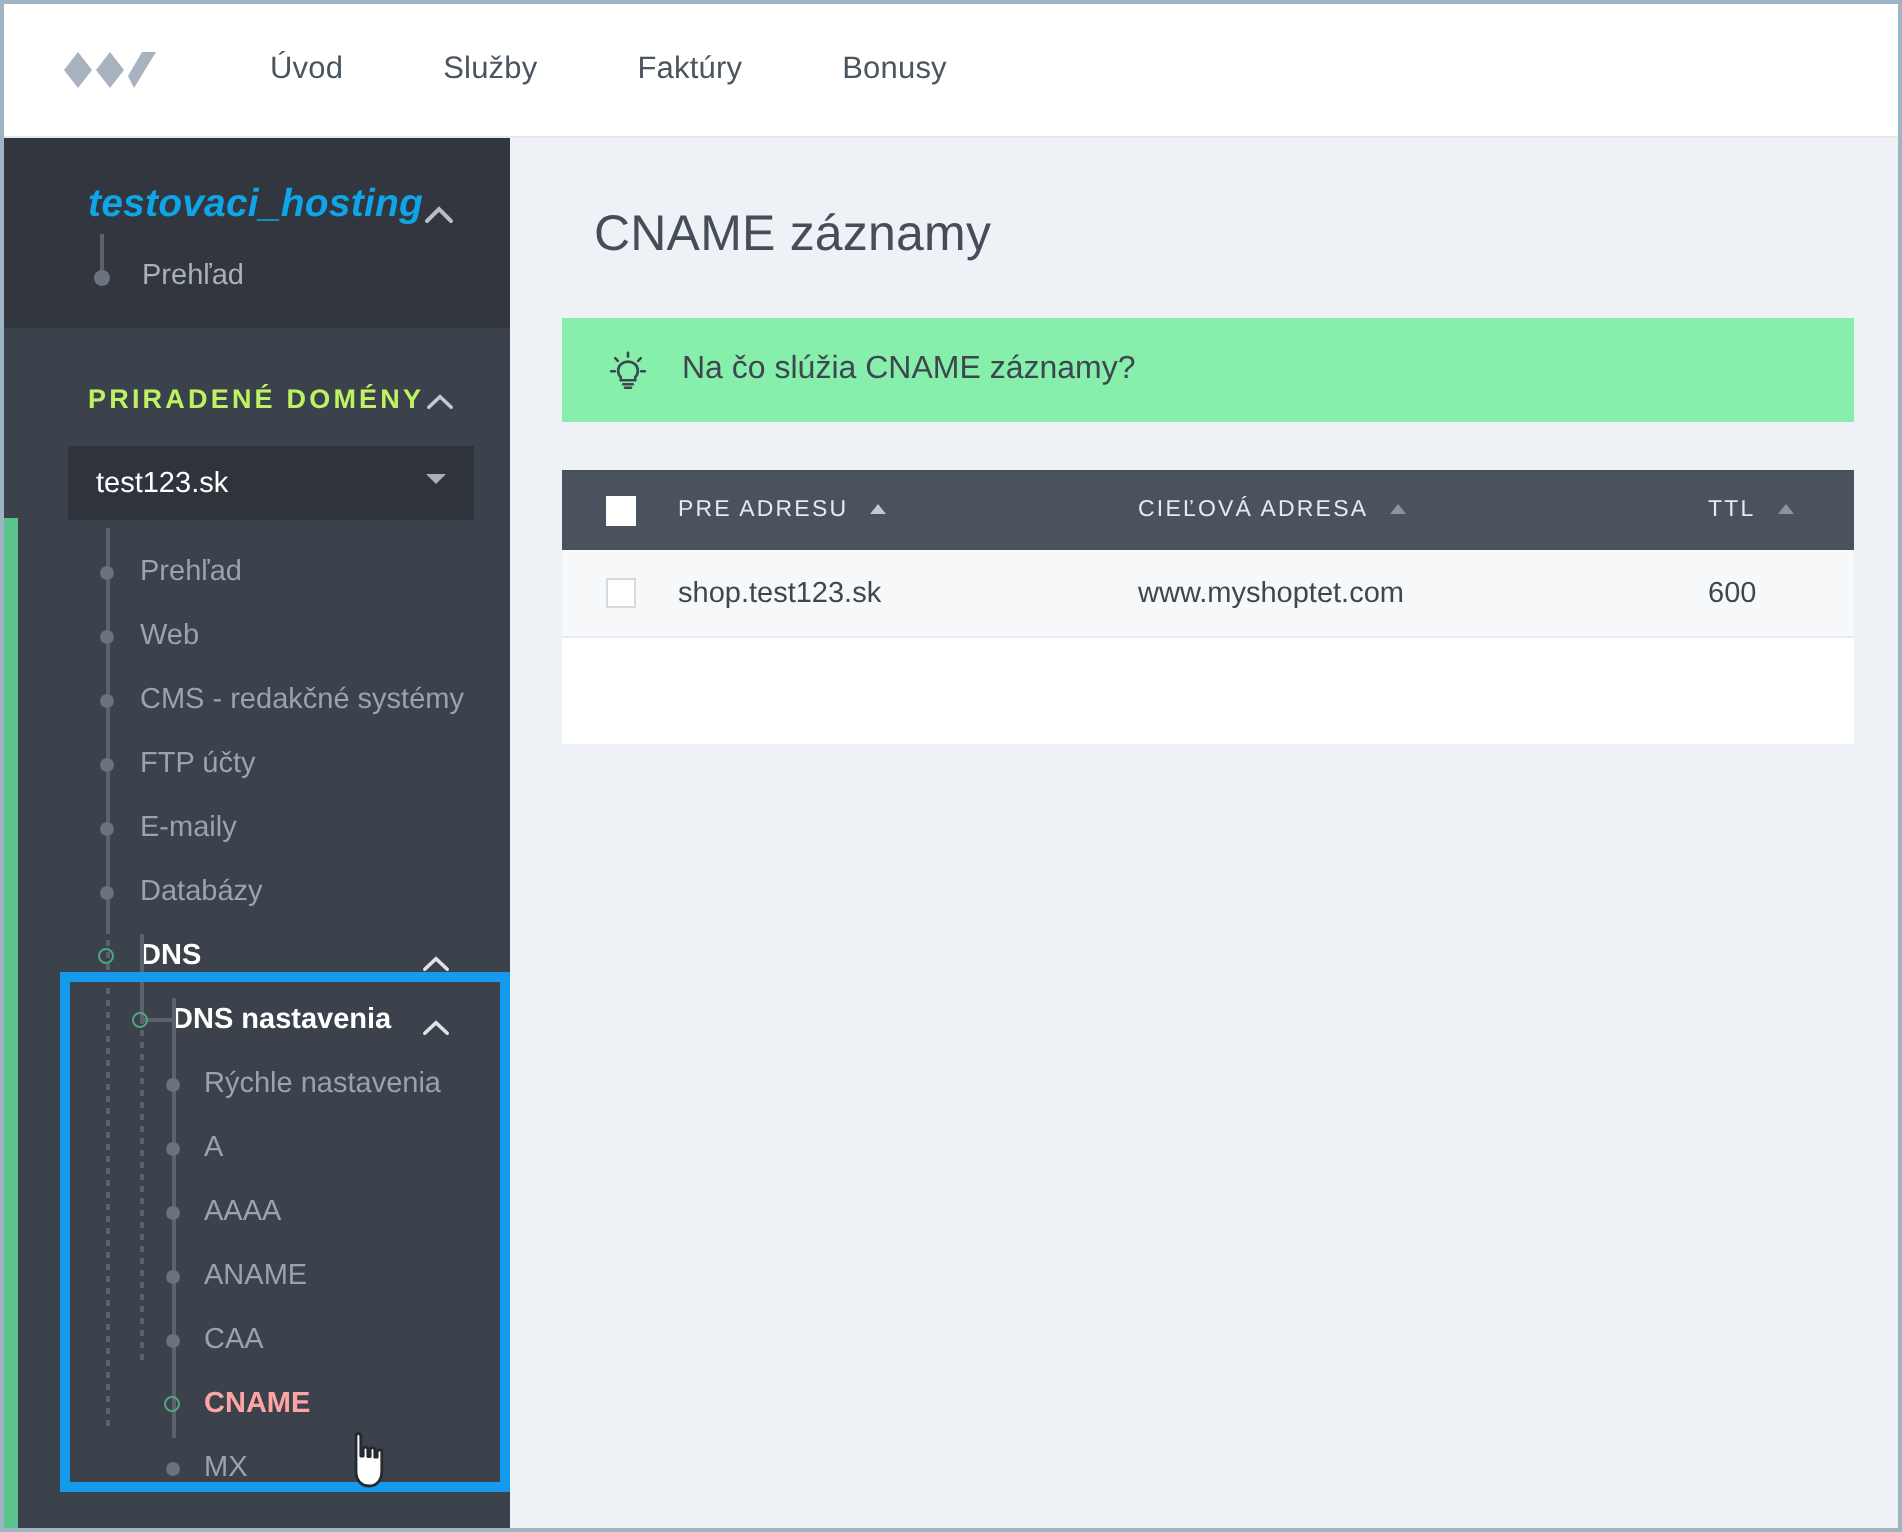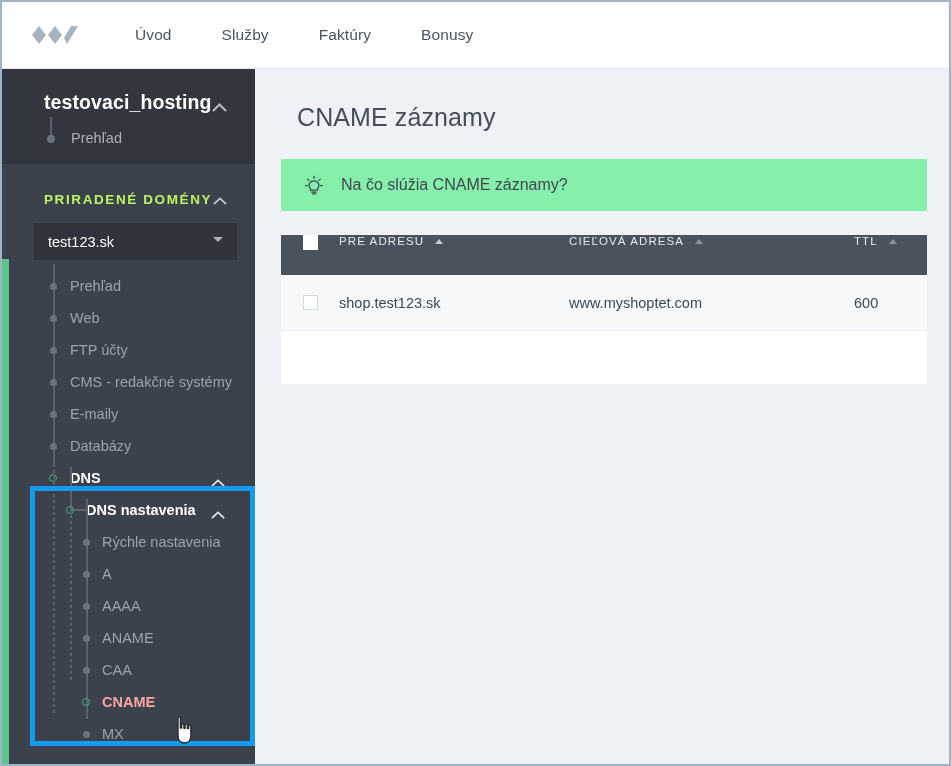--- a/index.html
+++ b/index.html
@@ -51,25 +51,26 @@
     background: #32373f;
     padding: 22px 0 18px 0;
     position: relative;
   }
   .svc-title-row {
     display: flex; align-items: flex-start;
     padding: 0 16px 0 42px;
     position: relative;
   }
   .svc-title {
-    color: #ffffff;
+    color: #0ea5e9;
     font-size: 19.5px;
     font-weight: bold;
     line-height: 22px;
     letter-spacing: .1px;
+    font-style: italic;
   }
   .svc-caret {
     position: absolute; right: 28px; top: 9px;
     color: #b9bec6; font-size: 13px;
   }
   .svc-sub {
     padding-left: 42px;
     margin-top: 5px;
     font-size: 12.5px;
     color: #9aa1ab;
@@ -196,21 +197,21 @@
     padding-left: 20px;
     cursor: pointer;
   }
   .hint-card .bulb { width: 26px; display:flex; align-items:center; justify-content:center;}
   .hint-text { margin-left: 14px; font-size: 16px; color: #3e474f; }
 
   .tbl-wrap { margin: 24px 22px 0 26px; background:#ffffff; }
   .tbl-head {
     background: #4a525d;
     height: 40px;
-    display: flex; align-items: flex-start;
+    display: flex; align-items: center;
     color: #e6e9ed;
     font-size: 11.5px;
     letter-spacing: 1.1px;
   }
   .ck {
     width: 15px; height: 15px; background: #ffffff;
     border: 1px solid #ffffff; flex: none; cursor: pointer;
   }
   .ck.row { background: #ffffff; border: 1px solid #d5dadf; }
   .c-ck { width: 58px; display: flex; justify-content: center; }
@@ -221,21 +222,21 @@
     display: inline-block; margin-left: 7px;
     width: 0; height: 0;
     border-left: 4px solid transparent;
     border-right: 4px solid transparent;
     border-bottom: 5px solid #c3c8ce;
     vertical-align: middle;
     cursor: pointer;
   }
   .sortc.dim { border-bottom-color: #8d949c; }
   .tbl-row {
-    height: 56px; display: flex; align-items: center;
+    height: 44px; display: flex; align-items: center;
     background: #f6f8fa;
     color: #3e474f; font-size: 14.5px;
     border-bottom: 1px solid #e9edf1;
   }
   .tbl-body-pad { height: 53px; background: #ffffff; }
 </style>
 </head>
 <body>
 
 <div id="root">
@@ -300,25 +301,25 @@
       <div class="titem lvl1">
         <span class="nd-solid" style="left:48px;"></span>
         <span class="lbl">Prehľad</span>
       </div>
       <div class="titem lvl1">
         <span class="nd-solid" style="left:48px;"></span>
         <span class="lbl">Web</span>
       </div>
       <div class="titem lvl1">
         <span class="nd-solid" style="left:48px;"></span>
+        <span class="lbl">CMS - redakčné systémy</span>
+      </div>
+      <div class="titem lvl1">
+        <span class="nd-solid" style="left:48px;"></span>
         <span class="lbl">FTP účty</span>
-      </div>
-      <div class="titem lvl1">
-        <span class="nd-solid" style="left:48px;"></span>
-        <span class="lbl">CMS - redakčné systémy</span>
       </div>
       <div class="titem lvl1">
         <span class="nd-solid" style="left:48px;"></span>
         <span class="lbl">E-maily</span>
       </div>
       <div class="titem lvl1">
         <span class="nd-solid" style="left:48px;"></span>
         <span class="lbl">Databázy</span>
       </div>
 

